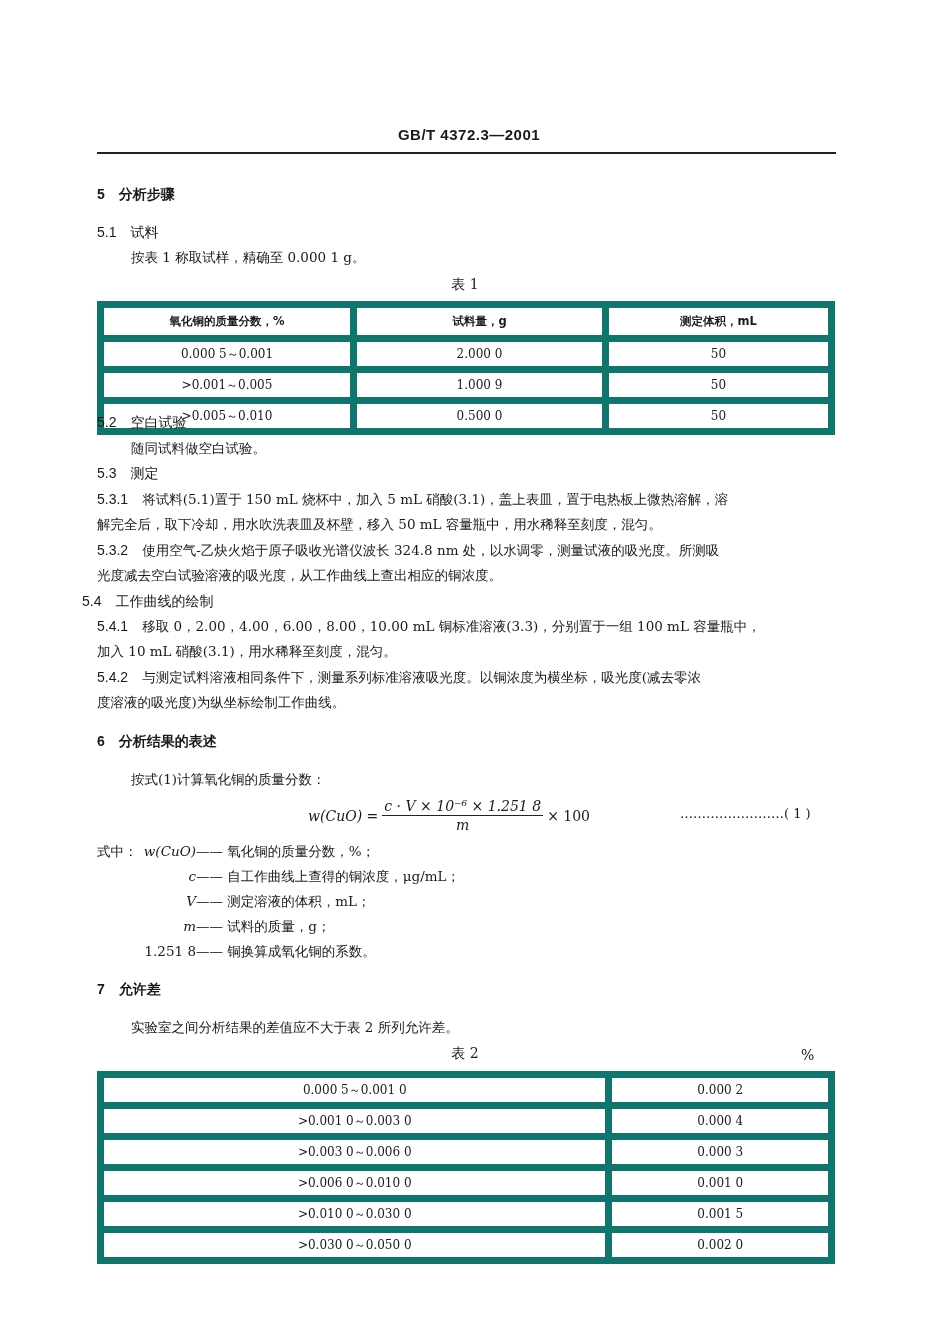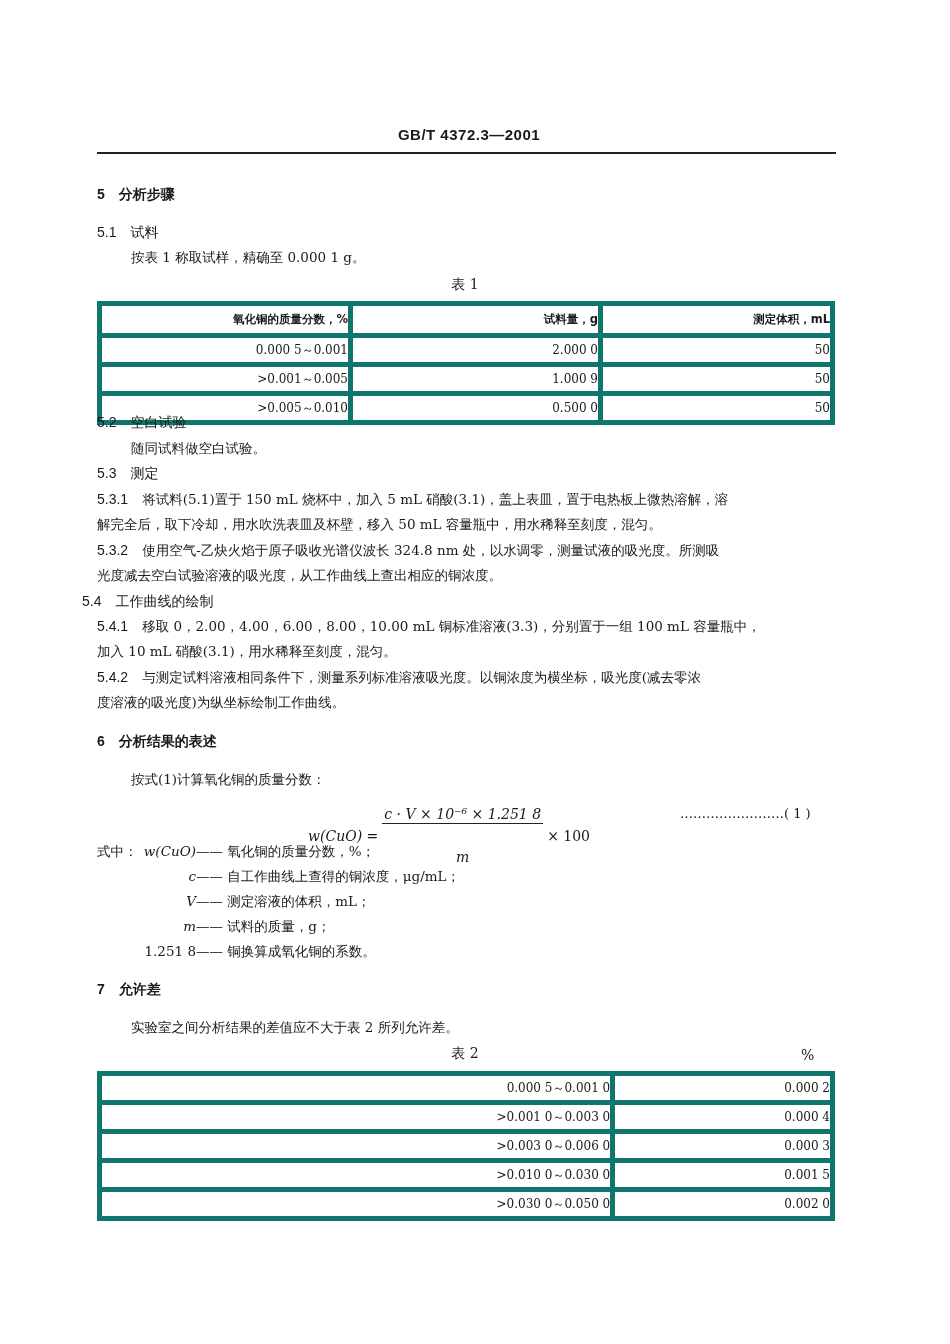--- a/index.html
+++ b/index.html
@@ -20,32 +20,32 @@
       border-top: 2px solid #222;
     }
     .sec { font-family: "Liberation Sans", "DejaVu Sans", sans-serif; font-weight: bold; font-size: 14px; }
     .sub { font-family: "Liberation Sans", "DejaVu Sans", sans-serif; font-size: 14px; }
     .num { display: inline-block; margin-right: 14px; }
     .para { font-size: 13.5px; }
     .caption { font-size: 14px; }
 
     table.t { position: absolute; border-collapse: collapse; font-size: 12px; }
     table.t td, table.t th {
-      border: 5px solid #0f766e; text-align: right; font-weight: normal; padding: 0;
+      border: 7px solid #0f766e; text-align: center; font-weight: normal; padding: 0;
     }
     table.t th { font-family: "DejaVu Sans", "Liberation Sans", sans-serif; font-size: 11.5px; font-weight: bold; }
     #table1 { left: 97px; top: 301px; width: 738px; border: 2px solid #222; }
     #table1 td, #table1 th { height: 24px; }
     #table1 th { height: 27px; }
     #table2 { left: 97px; top: 1071px; width: 738px; border: 2px solid #222; }
     #table2 td, #table2 th { height: 24px; }
     #table2 th { height: 27px; }
 
     .formula { left: 308px; top: 798px; font-size: 14px; display: flex; align-items: center; }
-    .frac { display: inline-flex; flex-direction: column; align-items: center; margin: 8px 4px; gap: 24px; }
+    .frac { display: inline-flex; flex-direction: column; align-items: center; margin: 0 4px; }
     .frac .numer { border-bottom: 1px solid #222; padding: 0 2px 1px 2px; font-style: italic; }
     .frac .denom { font-style: italic; padding-top: 1px; }
     .eqno { left: 680px; top: 806px; font-size: 13px; }
     .defs .label { display: inline-block; text-align: right; font-style: italic; }
   </style>
 </head>
 <body>
 
 <div class="abs header-title">GB/T 4372.3—2001</div>
 <div class="header-rule"></div>
@@ -169,20 +169,24 @@
   </tr>
   <tr>
     <td>&gt;0.001 0～0.003 0</td>
     <td>0.000 4</td>
   </tr>
   <tr>
     <td>&gt;0.003 0～0.006 0</td>
     <td>0.000 3</td>
   </tr>
   <tr>
+    <td>&gt;0.006 0～0.010 0</td>
+    <td>0.001 0</td>
+  </tr>
+  <tr>
     <td>&gt;0.010 0～0.030 0</td>
     <td>0.001 5</td>
   </tr>
   <tr>
     <td>&gt;0.030 0～0.050 0</td>
     <td>0.002 0</td>
   </tr>
 </tbody>
   </table>
 

